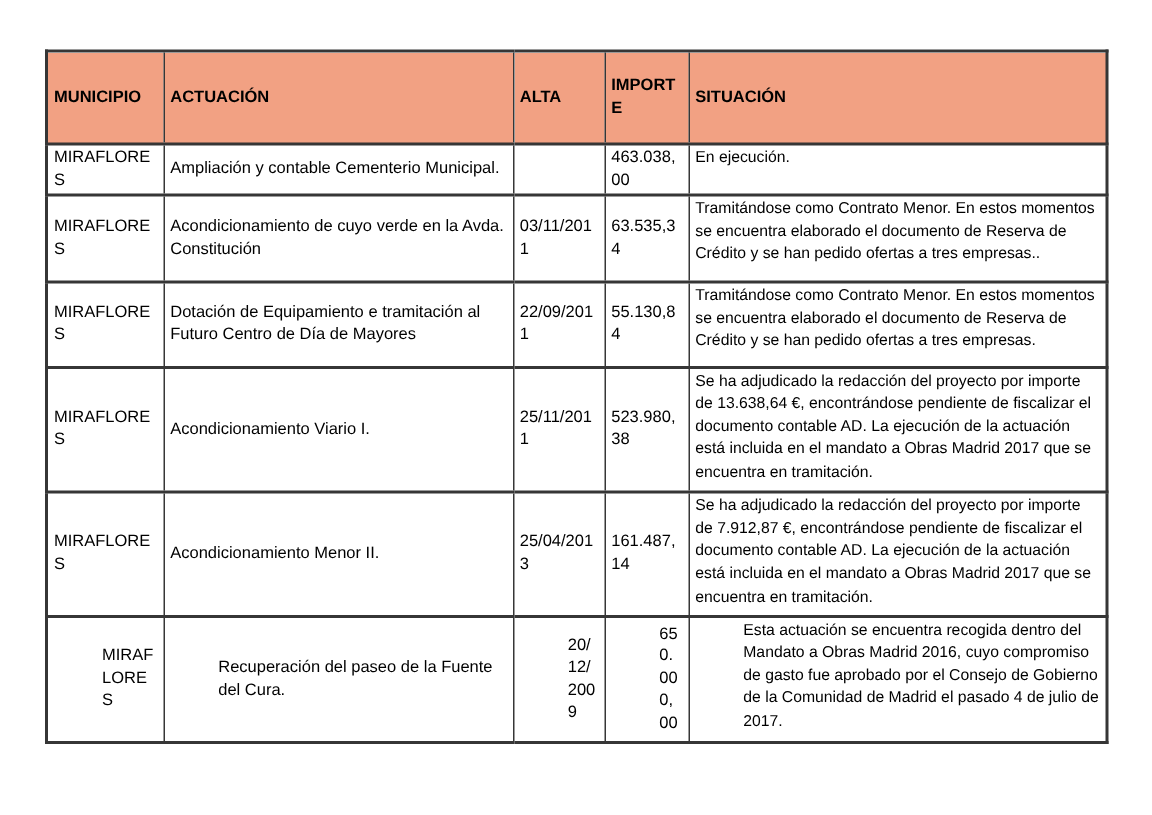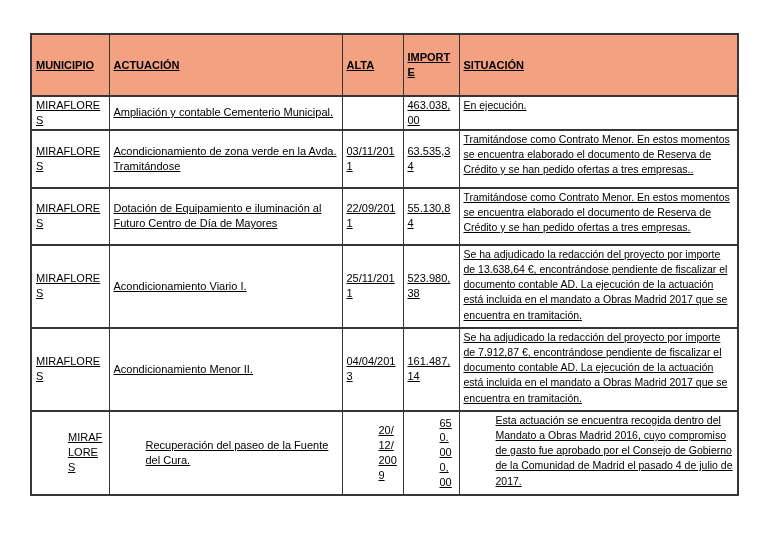--- a/index.html
+++ b/index.html
@@ -18,21 +18,20 @@
   }
   table.works-table {
     position: absolute;
     left: 30px;
     top: 33px;
     width: 707px;
     border-collapse: collapse;
     table-layout: fixed;
     font-size: 11px;
     line-height: 1.35;
-    text-decoration: underline;
   }
   table.works-table th,
   table.works-table td {
     border: 2px solid #363636;
     border-left-width: 1px;
     border-right-width: 1px;
     padding: 1px 4px;
     overflow: hidden;
     word-wrap: break-word;
   }
@@ -88,43 +87,43 @@
     <tbody>
       <tr class="row-1">
         <td class="col-municipio">MIRAFLORES</td>
         <td class="col-actuacion">Ampliación y contable Cementerio Municipal.</td>
         <td class="col-alta"></td>
         <td class="col-importe">463.038,00</td>
         <td class="col-situacion">En ejecución.</td>
       </tr>
       <tr class="row-2">
         <td class="col-municipio">MIRAFLORES</td>
-        <td class="col-actuacion">Acondicionamiento de zona verde en la Avda. Tramitándose</td>
+        <td class="col-actuacion">Acondicionamiento de cuyo verde en la Avda. Constitución</td>
         <td class="col-alta">03/11/2011</td>
         <td class="col-importe">63.535,34</td>
         <td class="col-situacion">Tramitándose como Contrato Menor. En estos momentos se encuentra elaborado el documento de Reserva de Crédito y se han pedido ofertas a tres empresas..</td>
       </tr>
       <tr class="row-3">
         <td class="col-municipio">MIRAFLORES</td>
-        <td class="col-actuacion">Dotación de Equipamiento e iluminación al Futuro Centro de Día de Mayores</td>
+        <td class="col-actuacion">Dotación de Equipamiento e tramitación al Futuro Centro de Día de Mayores</td>
         <td class="col-alta">22/09/2011</td>
         <td class="col-importe">55.130,84</td>
         <td class="col-situacion">Tramitándose como Contrato Menor. En estos momentos se encuentra elaborado el documento de Reserva de Crédito y se han pedido ofertas a tres empresas.</td>
       </tr>
       <tr class="row-4">
         <td class="col-municipio">MIRAFLORES</td>
         <td class="col-actuacion">Acondicionamiento Viario I.</td>
         <td class="col-alta">25/11/2011</td>
         <td class="col-importe">523.980,38</td>
         <td class="col-situacion">Se ha adjudicado la redacción del proyecto por importe de 13.638,64 €, encontrándose pendiente de fiscalizar el documento contable AD. La ejecución de la actuación está incluida en el mandato a Obras Madrid 2017 que se encuentra en tramitación.</td>
       </tr>
       <tr class="row-5">
         <td class="col-municipio">MIRAFLORES</td>
         <td class="col-actuacion">Acondicionamiento Menor II.</td>
-        <td class="col-alta">04/04/2013</td>
+        <td class="col-alta">25/04/2013</td>
         <td class="col-importe">161.487,14</td>
         <td class="col-situacion">Se ha adjudicado la redacción del proyecto por importe de 7.912,87 €, encontrándose pendiente de fiscalizar el documento contable AD. La ejecución de la actuación está incluida en el mandato a Obras Madrid 2017 que se encuentra en tramitación.</td>
       </tr>
       <tr class="row-6">
         <td class="col-municipio">MIRAFLORES</td>
         <td class="col-actuacion">Recuperación del paseo de la Fuente del Cura.</td>
         <td class="col-alta">20/12/2009</td>
         <td class="col-importe">650.000,00</td>
         <td class="col-situacion">Esta actuación se encuentra recogida dentro del Mandato a Obras Madrid 2016, cuyo compromiso de gasto fue aprobado por el Consejo de Gobierno de la Comunidad de Madrid el pasado 4 de julio de 2017.</td>
       </tr>

